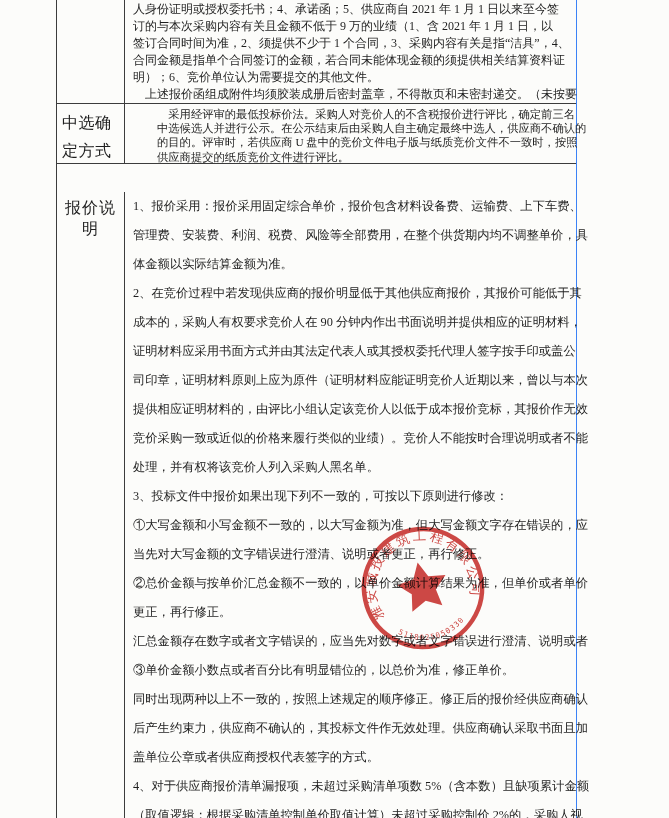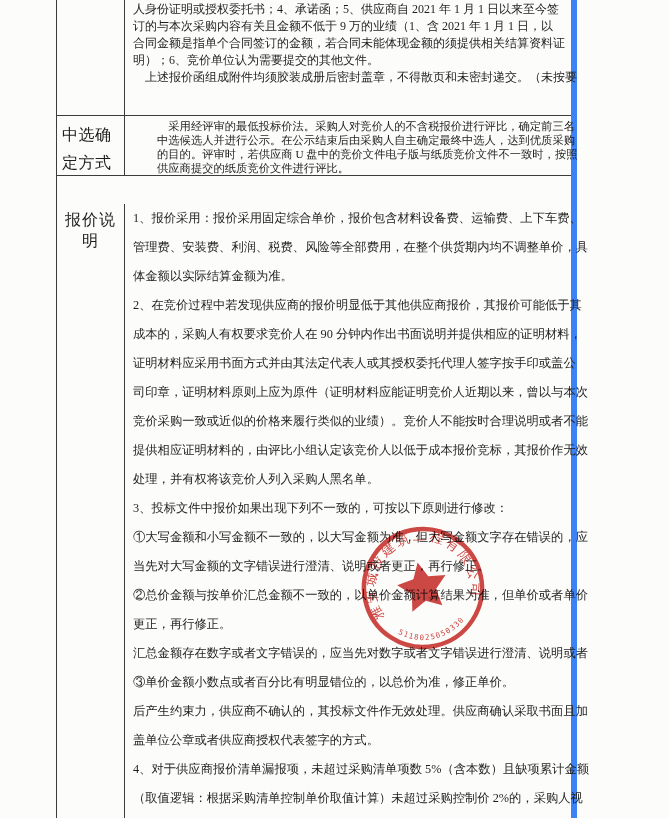--- a/index.html
+++ b/index.html
@@ -11,21 +11,21 @@
     font-family:"Liberation Serif","DejaVu Serif",serif;
     color:#1e1e1e;
     -webkit-font-smoothing:antialiased;
   }
   .page{position:absolute;inset:0;}
   .doc-table{
     position:absolute;
     left:56px;top:0;
     width:521px;height:818px;
     border-left:1px solid #3c3c3c;
-    border-right:6px solid #3b82f6;
+    border-right:1px solid #3b82f6;
     box-sizing:border-box;
     display:flex;flex-direction:column;
   }
   .trow{display:flex;box-sizing:border-box;}
   .trow.bordered{border-bottom:1px solid #3c3c3c;}
   .hcell{
     width:68px;min-width:68px;
     border-right:1px solid #3c3c3c;
     box-sizing:border-box;
     font-size:16px;
@@ -63,56 +63,58 @@
 
 <div class="page">
 
   <div class="doc-table">
 
     <div class="trow row1 bordered">
       <div class="hcell"></div>
       <div class="ccell">
           <div class="line">人身份证明或授权委托书；4、承诺函；5、供应商自 2021 年 1 月 1 日以来至今签</div>
           <div class="line">订的与本次采购内容有关且金额不低于 9 万的业绩（1、含 2021 年 1 月 1 日，以</div>
+          <div class="line">签订合同时间为准，2、须提供不少于 1 个合同，3、采购内容有关是指“洁具”，4、</div>
           <div class="line">合同金额是指单个合同签订的金额，若合同未能体现金额的须提供相关结算资料证</div>
           <div class="line">明）；6、竞价单位认为需要提交的其他文件。</div>
           <div class="line">　上述报价函组成附件均须胶装成册后密封盖章，不得散页和未密封递交。（未按要</div>
         </div>
     </div>
 
     <div class="trow row2 bordered">
       <div class="hcell">中选确定方式</div>
       <div class="ccell">
           <div class="line">　采用经评审的最低投标价法。采购人对竞价人的不含税报价进行评比，确定前三名</div>
-          <div class="line">中选候选人并进行公示。在公示结束后由采购人自主确定最终中选人，达到优质采购</div>
+          <div class="line">中选候选人并进行公示。在公示结束后由采购人自主确定最终中选人，供应商不确认的</div>
           <div class="line">的目的。评审时，若供应商 U 盘中的竞价文件电子版与纸质竞价文件不一致时，按照</div>
           <div class="line">供应商提交的纸质竞价文件进行评比。</div>
         </div>
     </div>
 
     <div class="trow row3">
       <div class="hcell">报价说明</div>
       <div class="ccell">
           <div class="line">1、报价采用：报价采用固定综合单价，报价包含材料设备费、运输费、上下车费、</div>
           <div class="line">管理费、安装费、利润、税费、风险等全部费用，在整个供货期内均不调整单价，具</div>
           <div class="line">体金额以实际结算金额为准。</div>
           <div class="line">2、在竞价过程中若发现供应商的报价明显低于其他供应商报价，其报价可能低于其</div>
           <div class="line">成本的，采购人有权要求竞价人在 90 分钟内作出书面说明并提供相应的证明材料，</div>
           <div class="line">证明材料应采用书面方式并由其法定代表人或其授权委托代理人签字按手印或盖公</div>
           <div class="line">司印章，证明材料原则上应为原件（证明材料应能证明竞价人近期以来，曾以与本次</div>
+          <div class="line">提供相应证明材料的，由评比小组认定该竞价人以低于成本报价竞标，其报价作无效</div>
           <div class="line">竞价采购一致或近似的价格来履行类似的业绩）。竞价人不能按时合理说明或者不能</div>
-          <div class="line">提供相应证明材料的，由评比小组认定该竞价人以低于成本报价竞标，其报价作无效</div>
           <div class="line">处理，并有权将该竞价人列入采购人黑名单。</div>
           <div class="line">3、投标文件中报价如果出现下列不一致的，可按以下原则进行修改：</div>
           <div class="line">①大写金额和小写金额不一致的，以大写金额为准，但大写金额文字存在错误的，应</div>
           <div class="line">当先对大写金额的文字错误进行澄清、说明或者更正，再行修正。</div>
           <div class="line">②总价金额与按单价汇总金额不一致的，以单价金额计算结果为准，但单价或者单价</div>
           <div class="line">更正，再行修正。</div>
           <div class="line">汇总金额存在数字或者文字错误的，应当先对数字或者文字错误进行澄清、说明或者</div>
           <div class="line">③单价金额小数点或者百分比有明显错位的，以总价为准，修正单价。</div>
+          <div class="line">同时出现两种以上不一致的，按照上述规定的顺序修正。修正后的报价经供应商确认</div>
           <div class="line">后产生约束力，供应商不确认的，其投标文件作无效处理。供应商确认采取书面且加</div>
           <div class="line">盖单位公章或者供应商授权代表签字的方式。</div>
           <div class="line">4、对于供应商报价清单漏报项，未超过采购清单项数 5%（含本数）且缺项累计金额</div>
           <div class="line">（取值逻辑：根据采购清单控制单价取值计算）未超过采购控制价 2%的，采购人视</div>
         </div>
     </div>
 
   </div>
 
   <div class="stamp">

